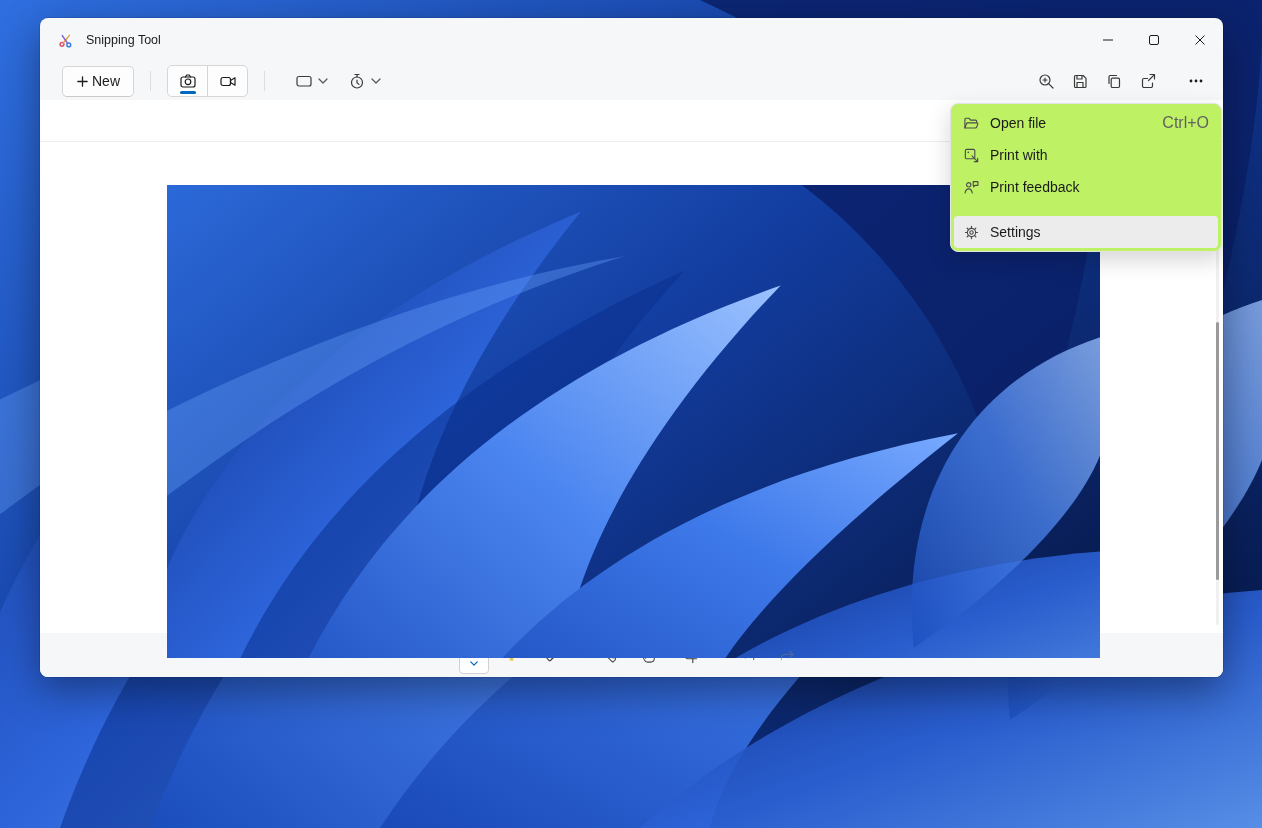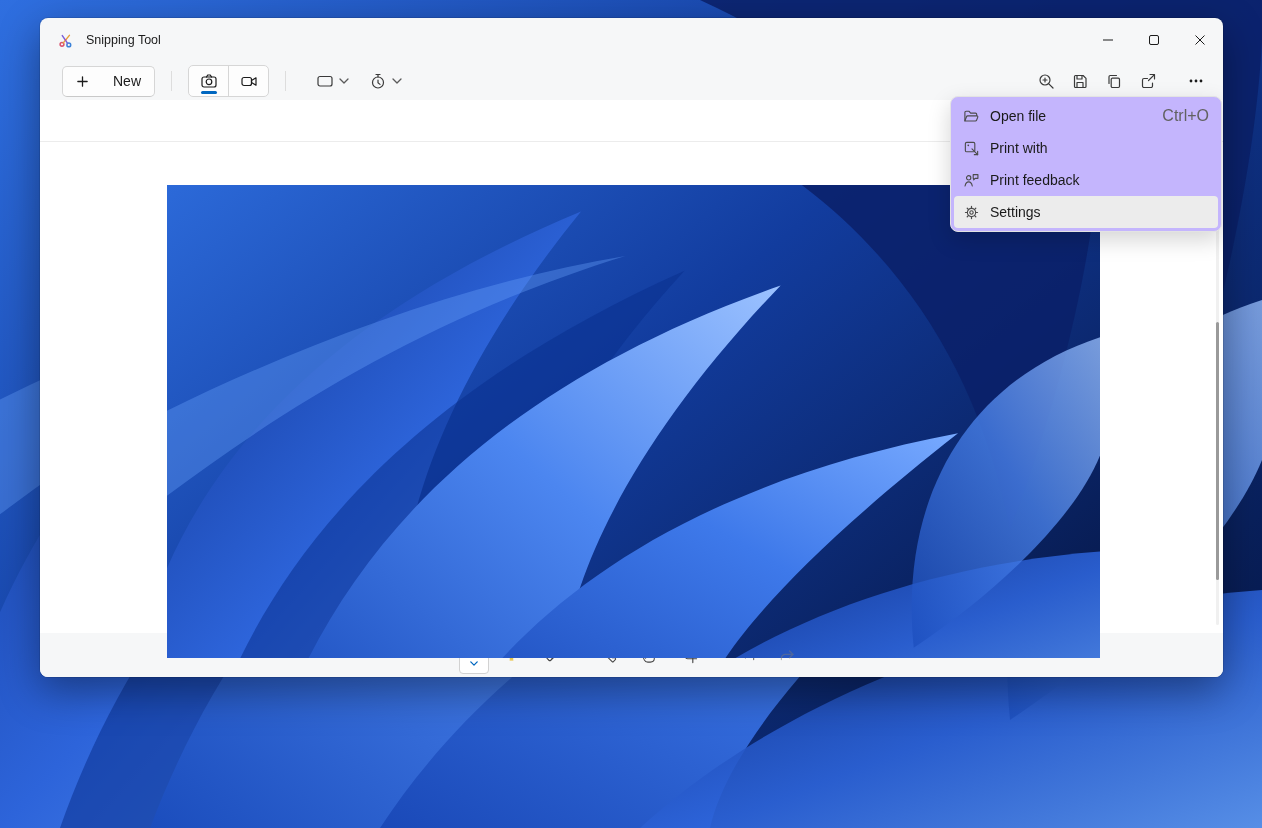--- a/index.html
+++ b/index.html
@@ -19,21 +19,21 @@
   .titlebar { flex:0 0 44px; display:flex; align-items:center; padding-left:18px; gap:12px; }
   .app-icon { width:16px; height:16px; display:flex; }
   .win-title { font-size:12.5px; color:#1b1b1b; }
   .caption-controls { margin-left:auto; height:100%; display:flex; }
   .cap-btn { width:46px; height:100%; border:none; background:transparent; display:flex; align-items:center; justify-content:center; color:#1b1b1b; }
 
   
   .toolbar { flex:0 0 38px; display:flex; align-items:center; padding:0 10px 0 22px; }
   button { font-family:inherit; cursor:default; }
   .new-btn {
-    display:inline-flex; align-items:center; gap:24px; height:31px; padding:4px 13px;
+    display:inline-flex; align-items:center; gap:3px; height:31px; padding:4px 13px;
     background:#fdfdfd; border:1px solid #d6d6d6; border-bottom-color:#c9c9c9;
     border-radius:5px; font-size:14px; color:#1b1b1b;
   }
   .tb-sep { width:1px; height:20px; background:#dddddd; margin:0 16px; }
   .mode-toggle { display:flex; align-items:stretch; height:32px; border:1px solid #d6d6d6; border-radius:5px; background:#fdfdfd; overflow:hidden; }
   .mode-btn { width:39px; border:none; background:transparent; display:flex; align-items:center; justify-content:center; position:relative; }
   .mode-div { width:1px; background:#d6d6d6; }
   .mode-underline { position:absolute; bottom:2px; left:50%; transform:translateX(-50%); width:16px; height:3px; border-radius:2px; background:#0067c0; }
   .tb-btn { display:inline-flex; align-items:center; justify-content:center; gap:5px; height:32px; min-width:34px; padding:0 6px; background:transparent; border:none; border-radius:5px; color:#3a3a3a; }
   .drop { margin-left:8px; }
@@ -52,26 +52,26 @@
   
   .bottom-toolbar { flex:0 0 44px; display:flex; align-items:center; justify-content:center; gap:6px; background:#f6f7f8; }
   .tool { width:34px; height:34px; display:flex; align-items:center; justify-content:center; border:none; background:transparent; border-radius:4px; color:#454545; }
   .selected-tool { flex-direction:column; gap:1px; width:30px; height:37px; border:1px solid #d2d2d2; background:#ffffff; }
   .bt-gap { width:12px; }
   .undo-redo { color:#787878; }
   .disabled { opacity:.5; }
 
   
   .menu {
-    position:absolute; top:78px; right:1px; width:272px; z-index:10;
-    background:#c4b5fd; border:1px solid #e3e3e3; border-radius:8px;
+    position:absolute; top:85px; right:1px; width:272px; z-index:10;
+    background:#bef264; border:1px solid #e3e3e3; border-radius:8px;
     padding:3px 0; box-shadow:0 8px 22px rgba(0,0,0,.17);
   }
   .menu-item { height:32px; margin:0 3px; padding:0 9px; border-radius:4px; display:flex; align-items:center; gap:10px; font-size:14px; color:#1a1a1a; }
-  .menu-item.hover { background:#ececec; }
+  .menu-item.hover { background:#ececec;margin-top:13px; }
   .mi-icon { width:17px; height:17px; display:flex; color:#4c4c4c; }
   .mi-label { white-space:nowrap; }
   .mi-shortcut { margin-left:auto; font-size:16px; color:#616161; }
 </style>
 </head>
 <body>
 
 <svg class="wallpaper" viewBox="0 0 1262 828" preserveAspectRatio="xMidYMid slice" xmlns="http://www.w3.org/2000/svg">
   <defs>
     <linearGradient id="wpBase" x1="0" y1="0" x2="1" y2="0.8">

